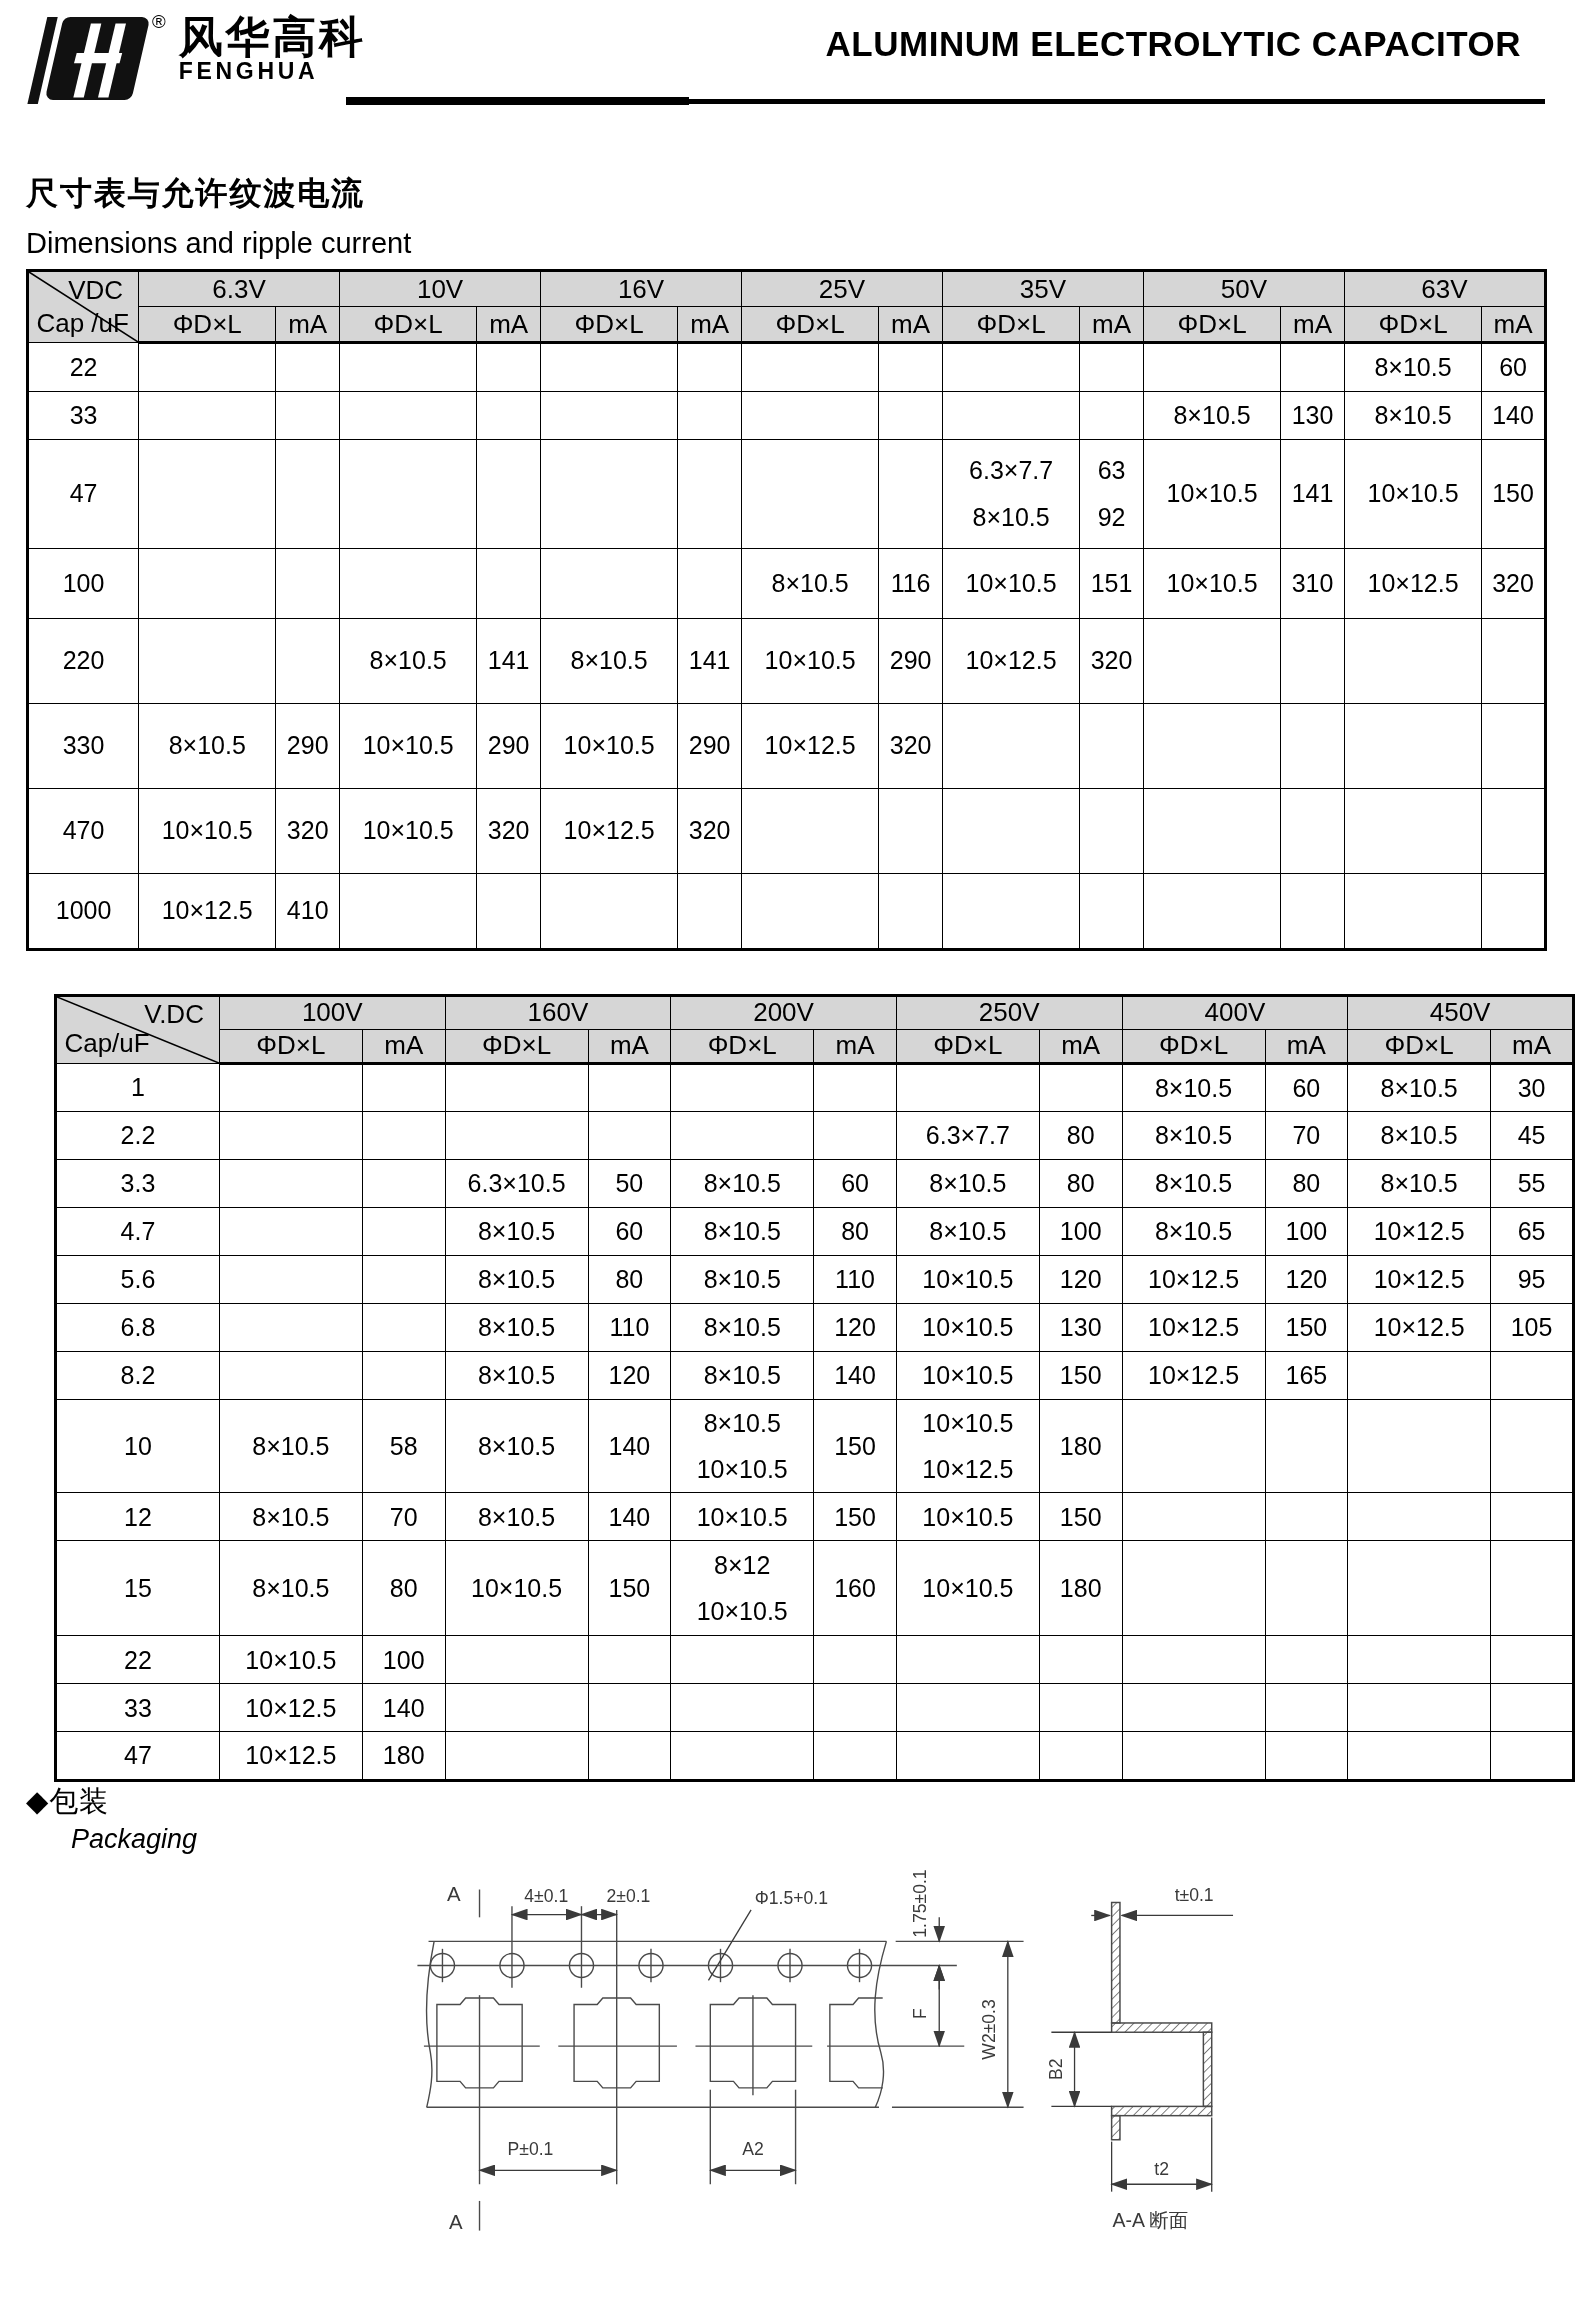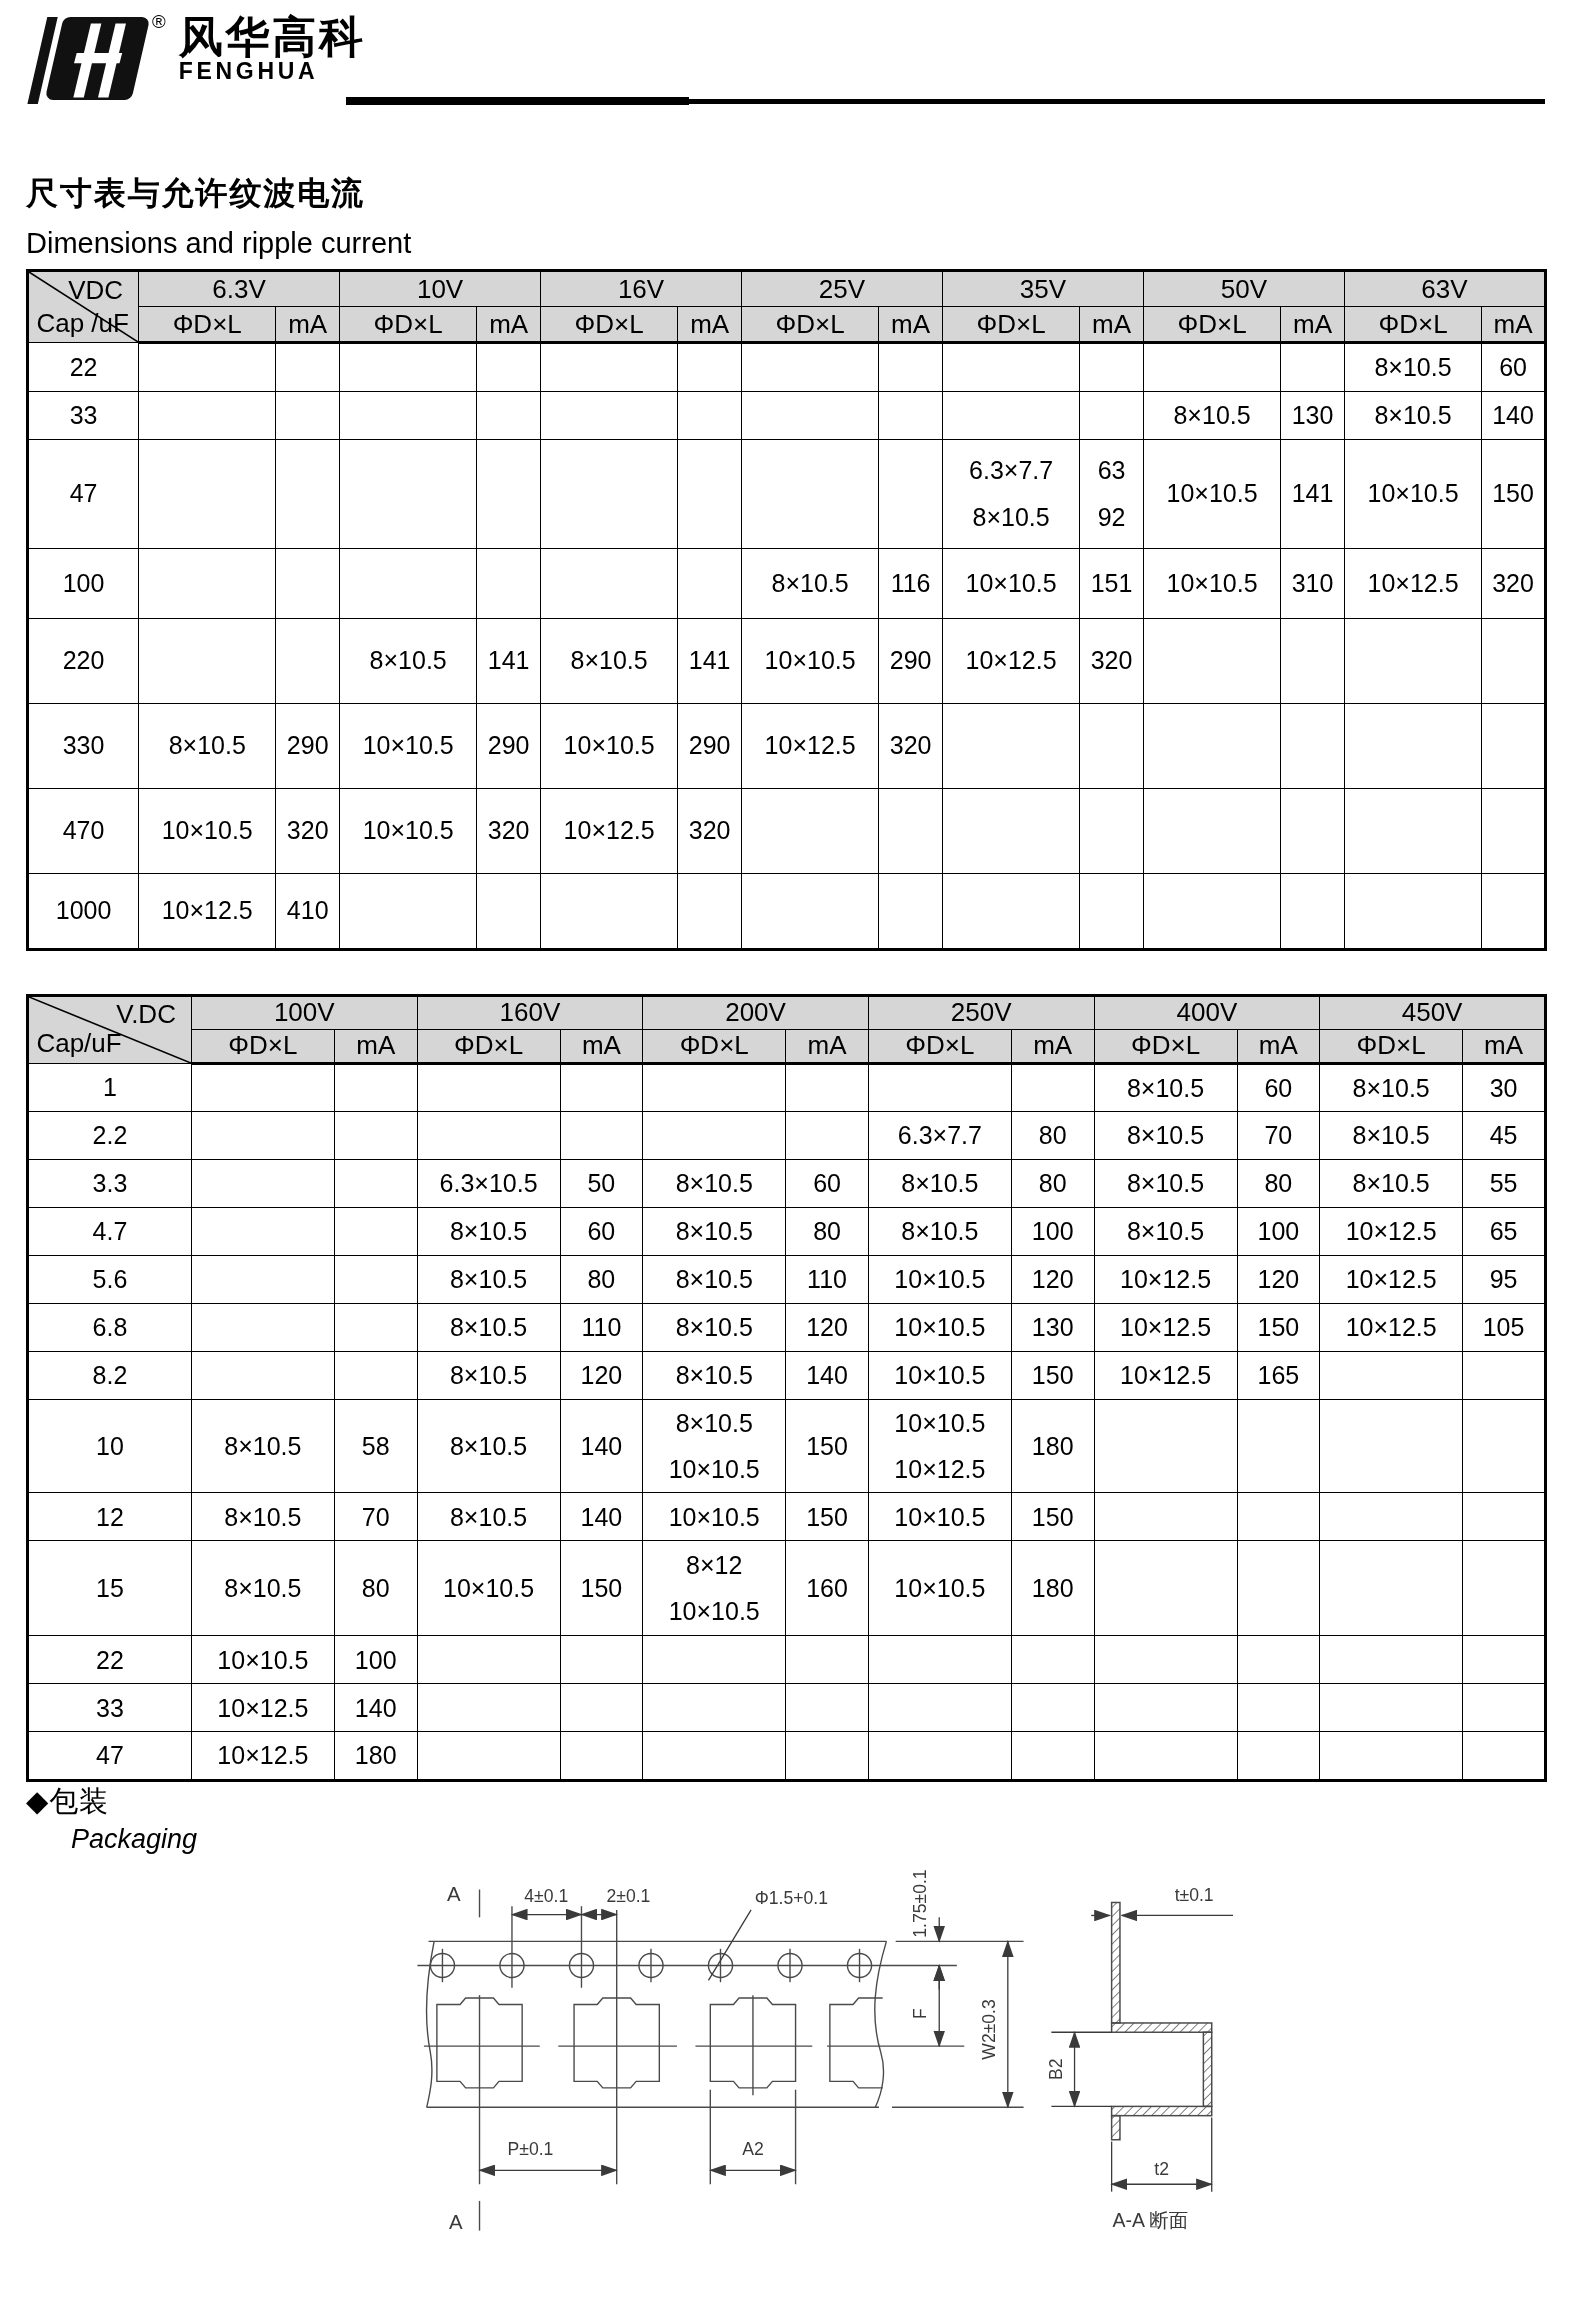--- a/index.html
+++ b/index.html
@@ -27,21 +27,21 @@
   table.dim{border-collapse:collapse;table-layout:fixed;width:1521px;border:3.7px solid #000;}
   table.dim th,table.dim td{border:1.9px solid #000;text-align:center;padding:0;overflow:hidden;}
   table.dim thead th{background:#d6d6d6;font-weight:normal;font-size:26px;height:34px;}
   table.dim thead tr.sub th{border-bottom:3.7px solid #000;}
   table.dim tbody td{font-size:25px;white-space:pre-line;line-height:1.85;}
   th.corner{position:relative;}
   th.corner svg{position:absolute;left:0;top:0;width:100%;height:100%;}
   th.corner .c-top{position:absolute;top:2.8px;right:15px;}
   th.corner .c-bot{position:absolute;bottom:3.7px;left:7.4px;}
   #table1{margin-top:9.3px;}
-  #table2{margin-top:43px;}
+  #table2{margin-top:43px;margin-left:28px;}
 
   
   .pack-cn{font-size:29px;letter-spacing:0.9px;}
   .pack-en{margin:2px 0 0 45px;font-size:27px;font-style:italic;}
   .pack-taping{margin:11px 0 0 45px;font-size:27px;}
   .diagram{margin-top:3.7px;margin-left:226px;}
   .diagram svg text{font-family:"Liberation Sans","DejaVu Sans",sans-serif;}
 </style>
 </head>
 <body>
@@ -56,20 +56,21 @@
         <path d="M53,40 l48,0 -2.8,11 -48,0 z" fill="#fff"></path>
         <path d="M68,9 l11,0 -18.5,78 -11,0 z" fill="#fff"></path>
         <path d="M94,9 l11,0 -18.5,78 -11,0 z" fill="#fff"></path>
       </svg>
       <span class="reg">®</span>
       <div class="logo-text">
         <div class="logo-cn">风华高科</div>
         <div class="logo-en">FENGHUA</div>
       </div>
     </div>
+    <div class="main-title">ALUMINUM ELECTROLYTIC CAPACITOR</div>
     <div class="header-rule"></div>
   </div>
 
   <div class="sec-cn">尺寸表与允许纹波电流</div>
   <div class="sec-en">Dimensions and ripple current</div>
 
   <div id="table1">
       <table class="dim">
         <colgroup>
           <col style="width: 7.32%;">

